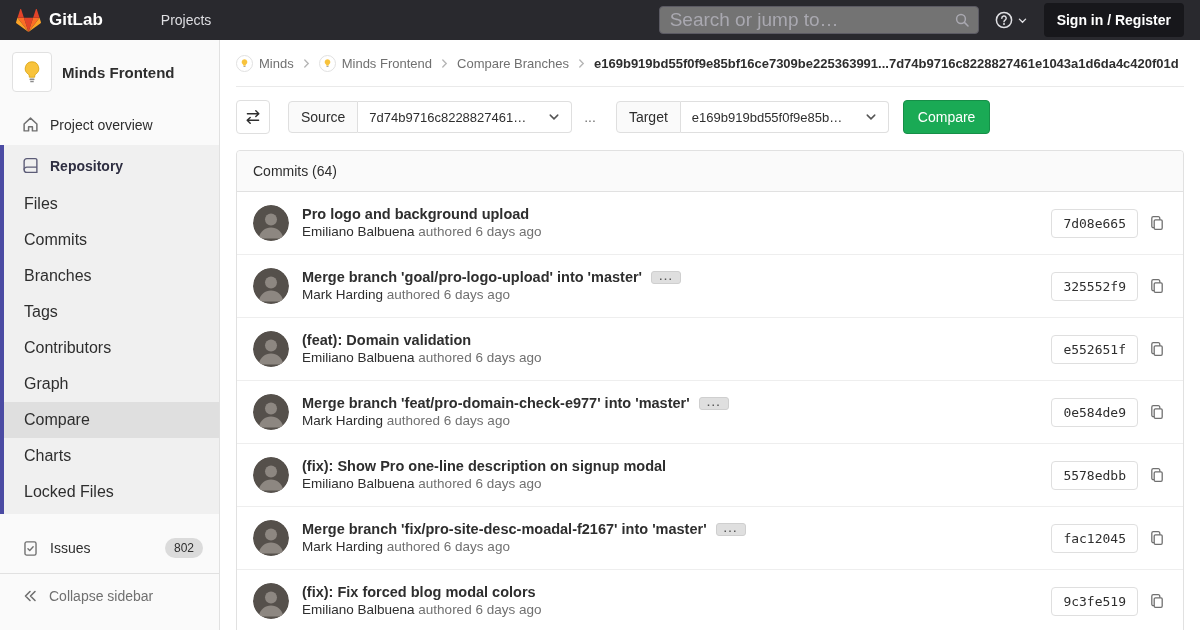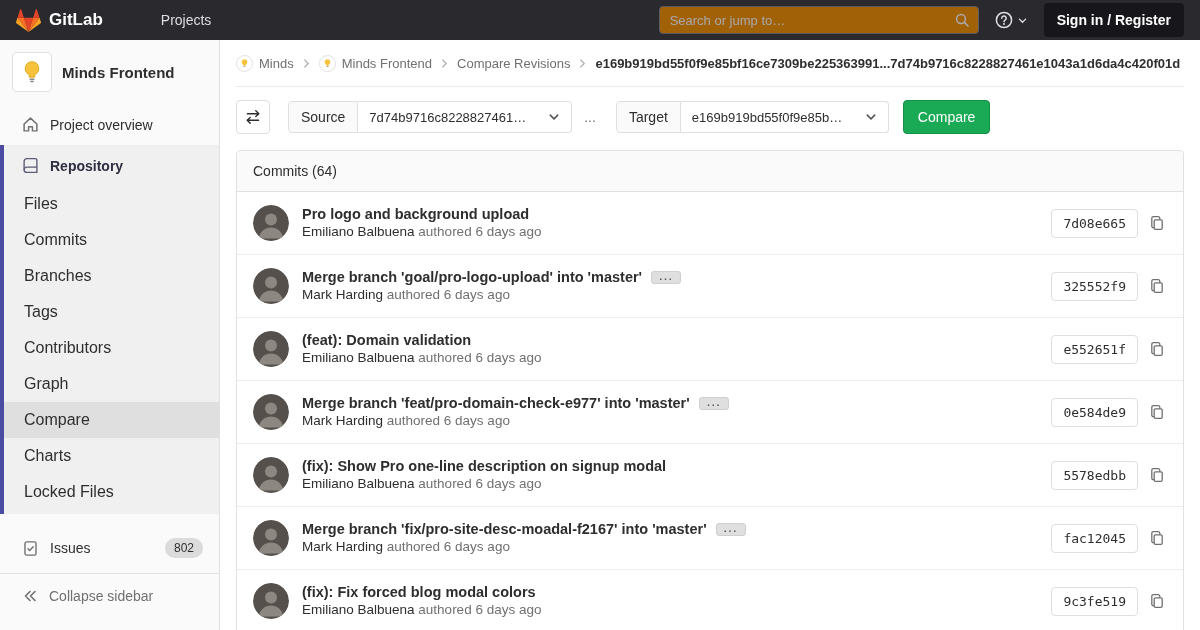--- a/index.html
+++ b/index.html
@@ -26,22 +26,22 @@
   .brand svg { width:25px; height:23px; display:block; }
   .brand-name { color:#fff; font-weight:bold; font-size:17px; }
   .nav-menu { display:flex; align-items:center; margin-left:42px; height:40px;flex-direction:column; }
   .nav-menu a {
     color:#dfdfe3; font-size:14px; padding:0 14px; line-height:40px;
     text-decoration:none; display:block; cursor:pointer;
   }
   .nav-right { margin-left:auto; display:flex; align-items:center; gap:16px; }
   .search-box { position:relative; width:320px; }
   .search-box input {
-    width:100%; height:28px; background:#a16207; border:1px solid #5b5a63;
-    border-radius:4px; color:#e9e9ec; font-size:13px; padding:0 32px 0 10px;
+    width:100%; height:28px; background:#737373; border:1px solid #5b5a63;
+    border-radius:4px; color:#e9e9ec; font-size:19px; padding:0 32px 0 10px;
     font-family:inherit; outline:none;
   }
   .search-box input::placeholder { color:#a9a8b0; }
   .search-icon { position:absolute; right:9px; top:6px; width:16px; height:16px; color:#a9a8b0; }
   .help-menu { display:flex; align-items:center; gap:4px; color:#dfdfe3; cursor:pointer; }
   .help-menu svg { display:block; }
   .signin-btn {
     background: var(--signin-bg, #17171b); color:#fff; border:0; border-radius:4px;
     font-weight:bold; font-size:14px; padding:9px 13px; font-family:inherit; cursor:pointer;
   }
@@ -296,21 +296,21 @@
         <rect x="9.7" y="18" width="4.6" height="1.5" rx="0.6" fill="#8a8a8a"></rect>
       </svg>
     </span>
     <span>Minds Frontend</span>
   </a>
           <svg class="bc-sep" viewBox="0 0 16 16" aria-hidden="true">
     <path d="M5.5 3l5 5-5 5" fill="none" stroke="currentColor" stroke-width="2" stroke-linecap="round"></path>
   </svg>
           <a class="crumb">
 
-    <span>Compare Revisions</span>
+    <span>Compare Branches</span>
   </a>
           <svg class="bc-sep" viewBox="0 0 16 16" aria-hidden="true">
     <path d="M5.5 3l5 5-5 5" fill="none" stroke="currentColor" stroke-width="2" stroke-linecap="round"></path>
   </svg>
         </span>
       <span class="bc-current">e169b919bd55f0f9e85bf16ce7309be225363991...7d74b9716c8228827461e1043a1d6da4c420f01d</span>
     </div>
 
     <div class="compare-form">
       <button class="swap-btn" title="">

